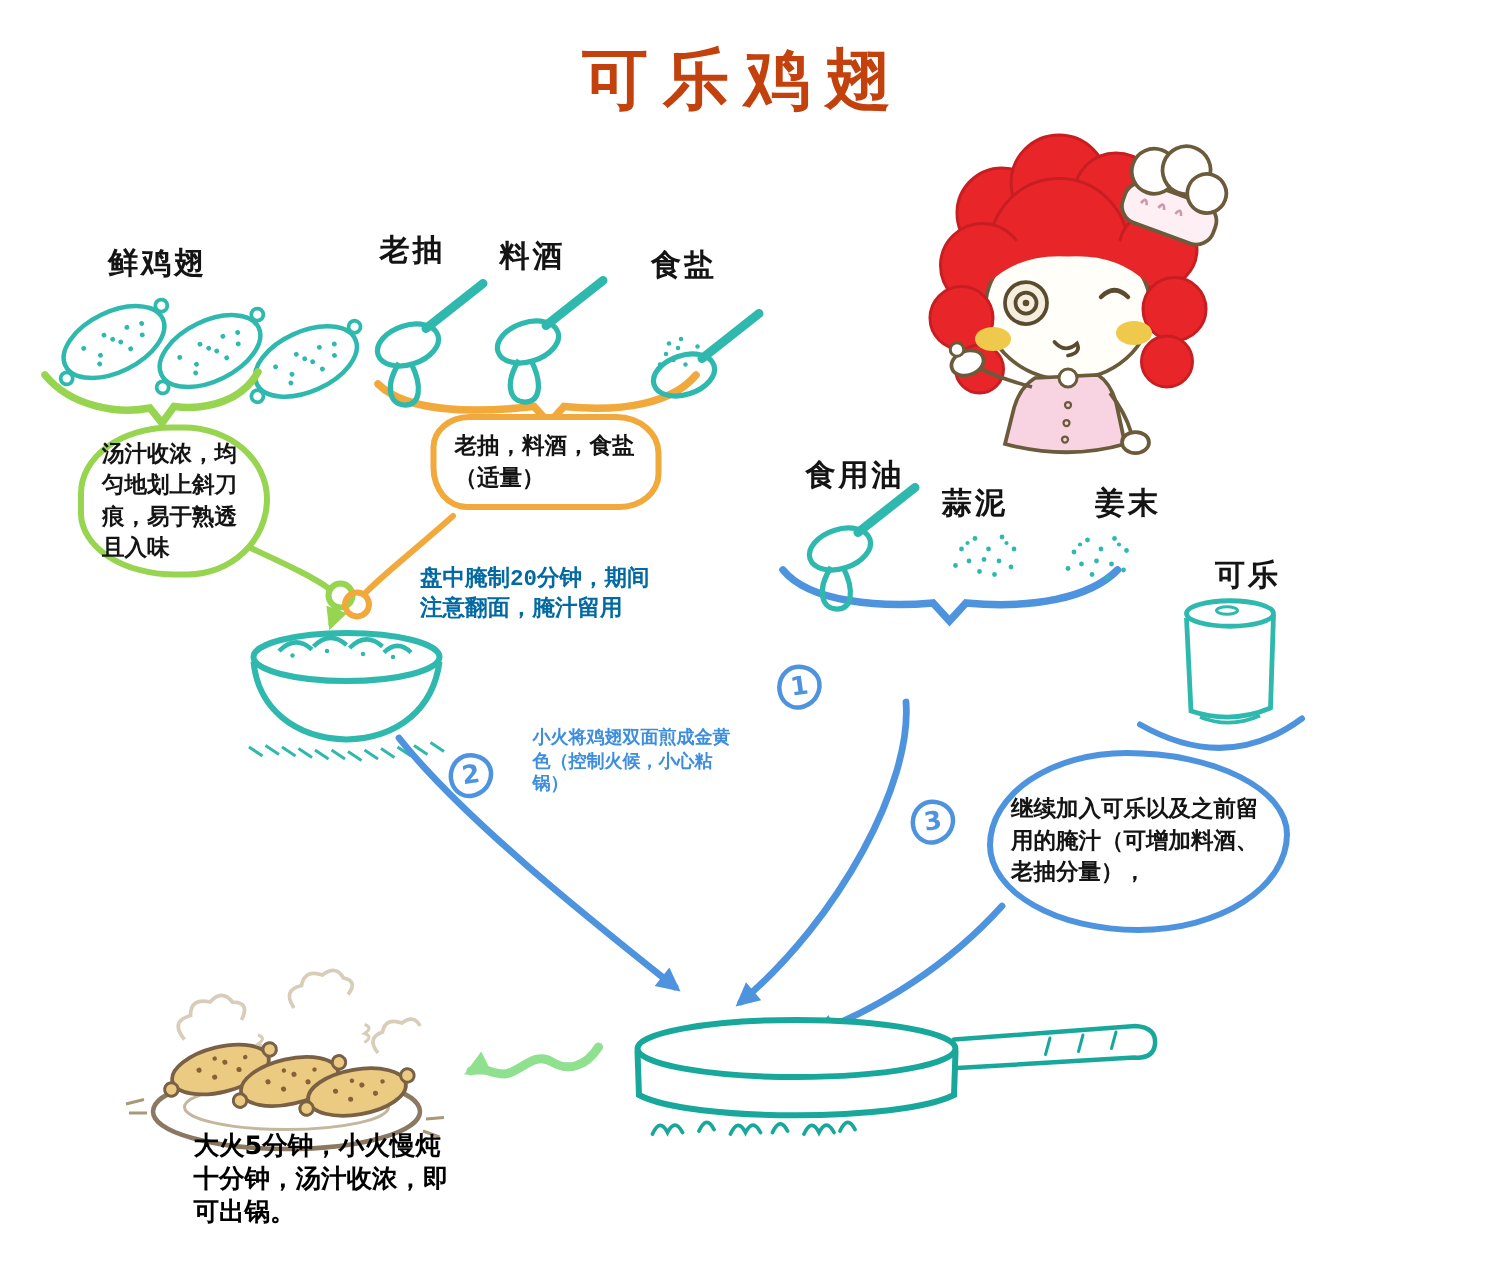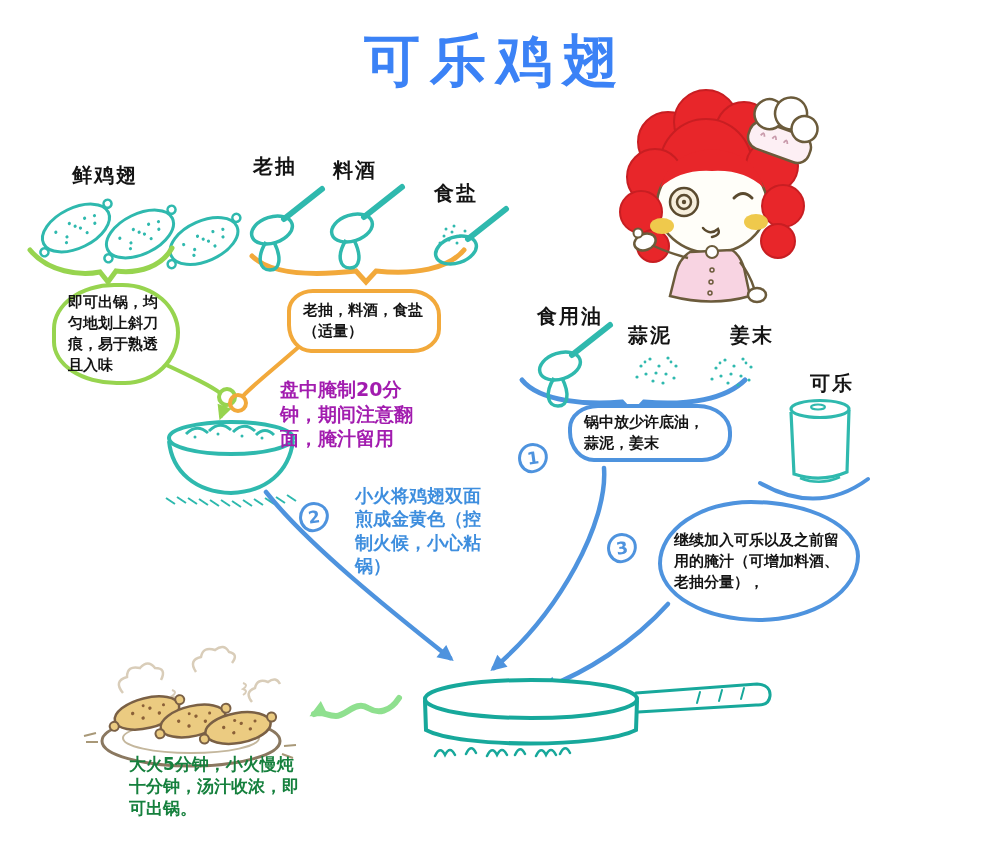--- a/index.html
+++ b/index.html
@@ -4,44 +4,44 @@
 <style>
   html,body{margin:0;padding:0;background:#ffffff;}
   .page{
     position:relative;width:992px;height:846px;overflow:hidden;background:#ffffff;
     font-family:"DejaVu Sans",sans-serif;
   }
   .art{position:absolute;left:0;top:0;z-index:1;}
   .txt{position:absolute;z-index:2;font-weight:800;color:#141414;line-height:1.3;}
   .title{
     position:absolute;z-index:2;left:0;right:0;top:24px;text-align:center;
-    font-size:56px;font-weight:900;color:#3b82f6;letter-spacing:10px;margin:0;
+    font-size:44px;font-weight:900;color:#c2410c;letter-spacing:10px;margin:0;
   }
   .ing-label{font-size:20px;letter-spacing:2px;}
   .bubble{
     position:absolute;z-index:2;background:#ffffff;font-weight:800;color:#141414;
     font-size:15px;line-height:1.4;display:flex;align-items:center;justify-content:center;
     text-align:left;box-sizing:border-box;padding:10px 12px;
   }
   .bubble.green{
     border:4.5px solid #97D44F;
     border-radius:52% 48% 46% 54% / 48% 52% 55% 45%;
   }
   .bubble.orange{
     border:4.5px solid #F2A93B;
     border-radius:26px 30px 28px 24px / 22px 26px 24px 28px;
   }
   .bubble.blue{
     border:4.5px solid #4E93DE;
   }
   .bubble.blue.small{border-radius:30px 34px 30px 26px / 24px 28px 26px 30px;}
   .bubble.blue.big{border-radius:46% 54% 50% 50% / 52% 46% 54% 48%;}
-  .note-teal{color:#a21caf;font-size:19px;}
-  .note-blue{color:#3E8EDE;font-size:18px;}
-  .note-black{color:#15803d;font-size:17px;}
+  .note-teal{color:#0369a1;font-size:15px;font-family:Liberation Mono, monospace;}
+  .note-blue{color:#3E8EDE;font-size:12px;}
+  .note-black{color:#000000;font-size:17px;}
   .stepnum{
     position:absolute;z-index:2;width:30px;height:30px;box-sizing:border-box;
     border:3px solid #4E93DE;color:#4E93DE;font-weight:800;font-size:17px;
     display:flex;align-items:center;justify-content:center;
     border-radius:48% 52% 56% 44% / 52% 46% 54% 48%;
     transform:rotate(-8deg);background:transparent;
   }
 </style>
 </head>
 <body>
@@ -271,29 +271,28 @@
       <path d="M 740 262 Q 750 275 754 288" stroke="#6B5B3B" stroke-width="2.5" fill="none"></path>
       <ellipse cx="757" cy="295" rx="9" ry="7" fill="#ffffff" stroke="#6B5B3B" stroke-width="2.5"></ellipse>
     </g>
   </svg>
 
   <h1 class="title">可乐鸡翅</h1>
 
   <div class="txt ing-label" style="left:72px;top:162px;">鲜鸡翅</div>
   <div class="txt ing-label" style="left:253px;top:153px;">老抽</div>
   <div class="txt ing-label" style="left:333px;top:157px;">料酒</div>
-  <div class="txt ing-label" style="left:434px;top:180px;font-family:Liberation Serif, serif;">食盐</div>
+  <div class="txt ing-label" style="left:434px;top:164px;font-family:Liberation Serif, serif;">食盐</div>
   <div class="txt ing-label" style="left:537px;top:303px;">食用油</div>
   <div class="txt ing-label" style="left:628px;top:322px;">蒜泥</div>
   <div class="txt ing-label" style="left:730px;top:322px;">姜末</div>
   <div class="txt ing-label" style="left:810px;top:370px;text-align:right;">可乐</div>
 
-  <div class="bubble green" style="left:52px;top:283px;width:128px;height:102px;">即可出锅，均匀地划上斜刀痕，易于熟透且入味</div>
-  <div class="bubble orange" style="left:287px;top:289px;width:154px;height:64px;">老抽，料酒，食盐（适量）</div>
-  <div class="bubble blue small" style="left:568px;top:404px;width:164px;height:58px;">锅中放少许底油，蒜泥，姜末</div>
+  <div class="bubble green" style="left:52px;top:283px;width:128px;height:102px;">汤汁收浓，均匀地划上斜刀痕，易于熟透且入味</div>
+  <div class="bubble orange" style="left:287px;top:276px;width:154px;height:64px;">老抽，料酒，食盐（适量）</div>
   <div class="bubble blue big" style="left:658px;top:500px;width:202px;height:122px;font-family:Liberation Serif, serif;">继续加入可乐以及之前留用的腌汁（可增加料酒、老抽分量），</div>
 
   <div class="txt note-teal" style="left:280px;top:377px;width:158px;">盘中腌制20分钟，期间注意翻面，腌汁留用</div>
   <div class="txt note-blue" style="left:355px;top:484px;width:140px;">小火将鸡翅双面煎成金黄色（控制火候，小心粘锅）</div>
   <div class="txt note-black" style="left:129px;top:753px;width:178px;">大火5分钟，小火慢炖十分钟，汤汁收浓，即可出锅。</div>
 
   <div class="stepnum" style="left:518px;top:443px;">1</div>
   <div class="stepnum" style="left:299px;top:502px;">2</div>
   <div class="stepnum" style="left:607px;top:533px;">3</div>
 

